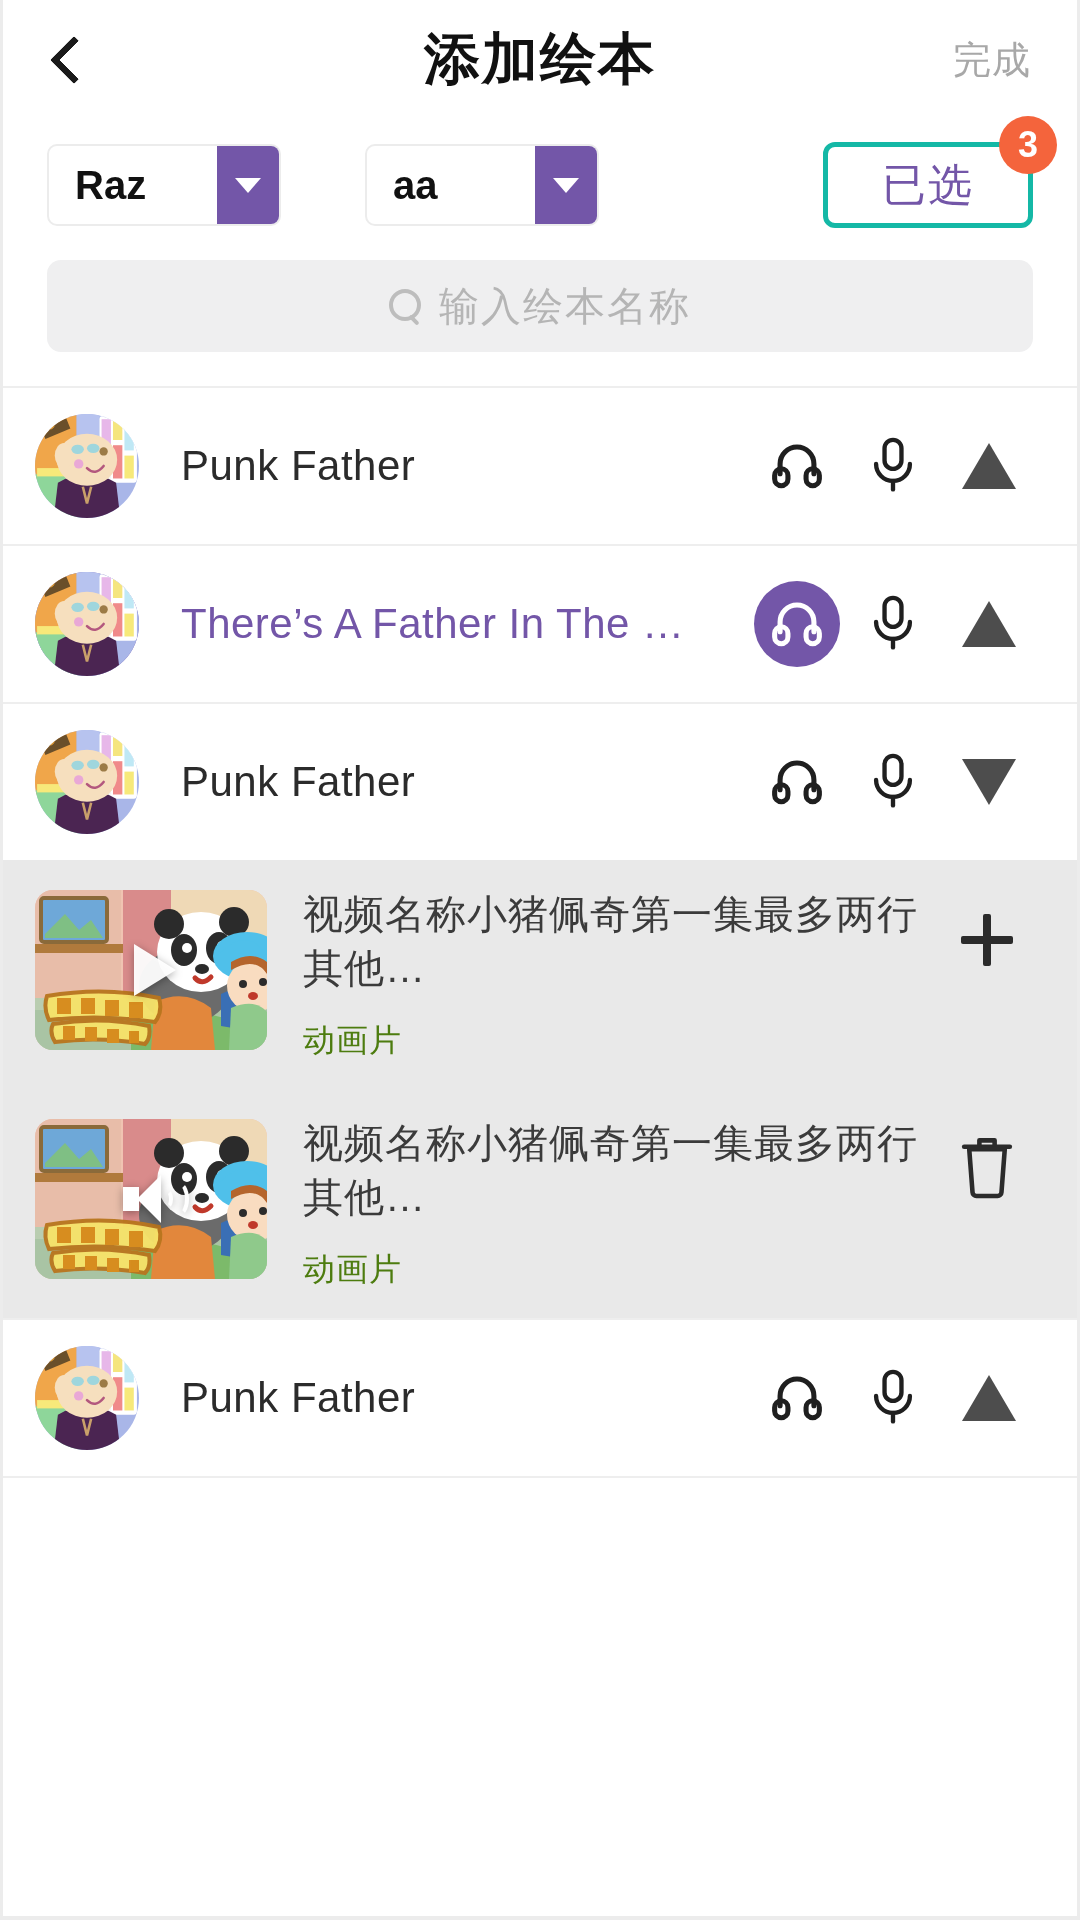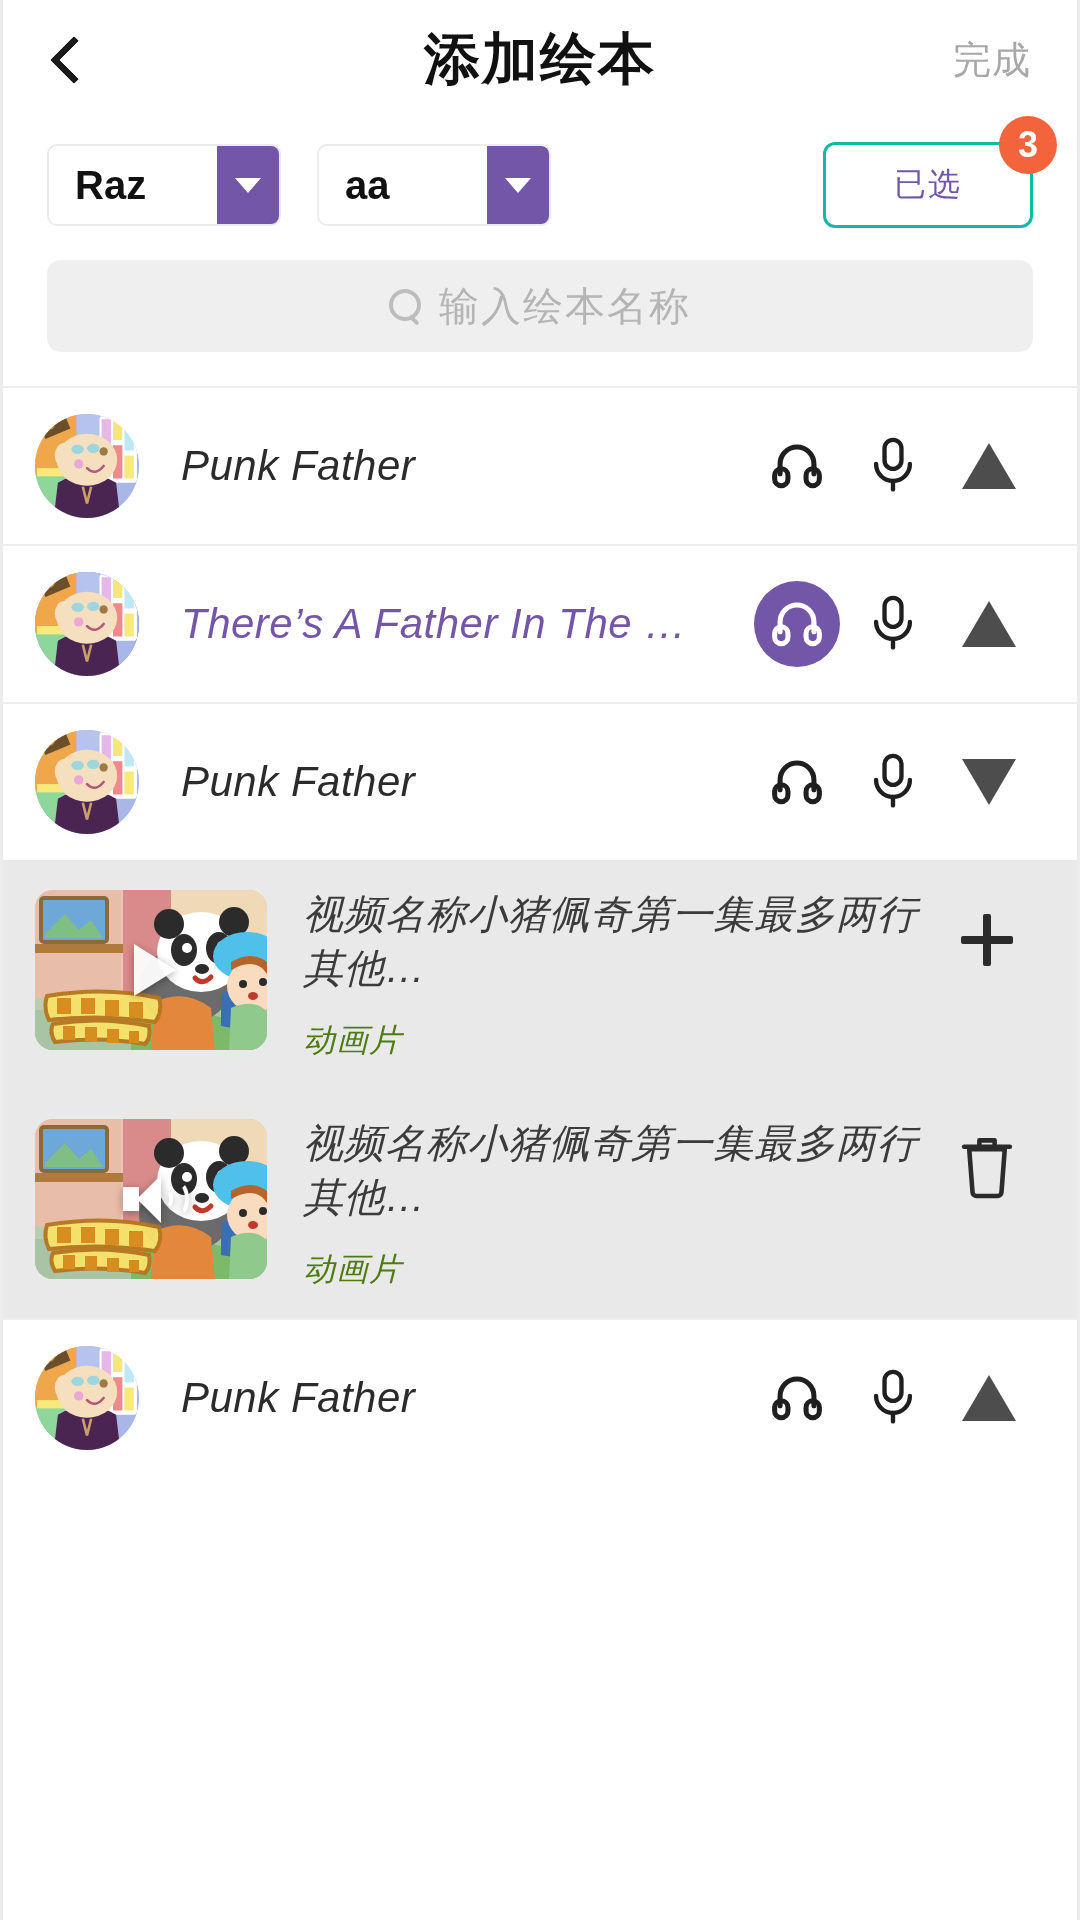--- a/index.html
+++ b/index.html
@@ -64,20 +64,21 @@
     letter-spacing: 1px;
   }
 
   
   .filter-bar {
     height: 130px;
     display: flex;
     align-items: center;
     padding: 0 44px;
     background: #ffffff;
+    gap: 48px;
   }
   .dropdown {
     position: relative;
     width: 234px;
     height: 82px;
     background: #ffffff;
     border: 2px solid #ececec;
     border-radius: 10px;
     display: flex;
     align-items: center;
@@ -111,27 +112,27 @@
   }
 
   .selected-wrap {
     position: relative;
     margin-left: auto;
     flex: none;
   }
   .selected-btn {
     width: 210px;
     height: 86px;
-    border: 3px solid #14b8a6;
+    border: 5px solid #14b8a6;
     border-radius: 12px;
     background: #ffffff;
     display: flex;
     align-items: center;
     justify-content: center;
-    font-size: 32px;
+    font-size: 44px;
     color: #7356a8;
     letter-spacing: 2px;
   }
   .badge {
     position: absolute;
     top: -26px;
     right: -24px;
     width: 58px;
     height: 58px;
     border-radius: 50%;
@@ -352,22 +353,22 @@
     border-radius: 2px;
   }
   .plus::before { left: 0; top: 22px; width: 52px; height: 8px; }
   .plus::after { top: 0; left: 22px; width: 8px; height: 52px; }
 
   .filler { background: #ffffff; flex: 1; border-top: 2px solid #eeeeee; }
   .bottom-line { height: 4px; background: #ececec; }
 
   .body-scroll {
     display: flex;
+    flex-direction: column;
     height: calc(1920px - 120px - 130px - 136px);
-    font-style: italic;
   }
 </style>
 </head>
 <body>
 
 <div class="phone">
 
   <div class="navbar">
     <div class="back-btn">
       <div class="chev"></div>

